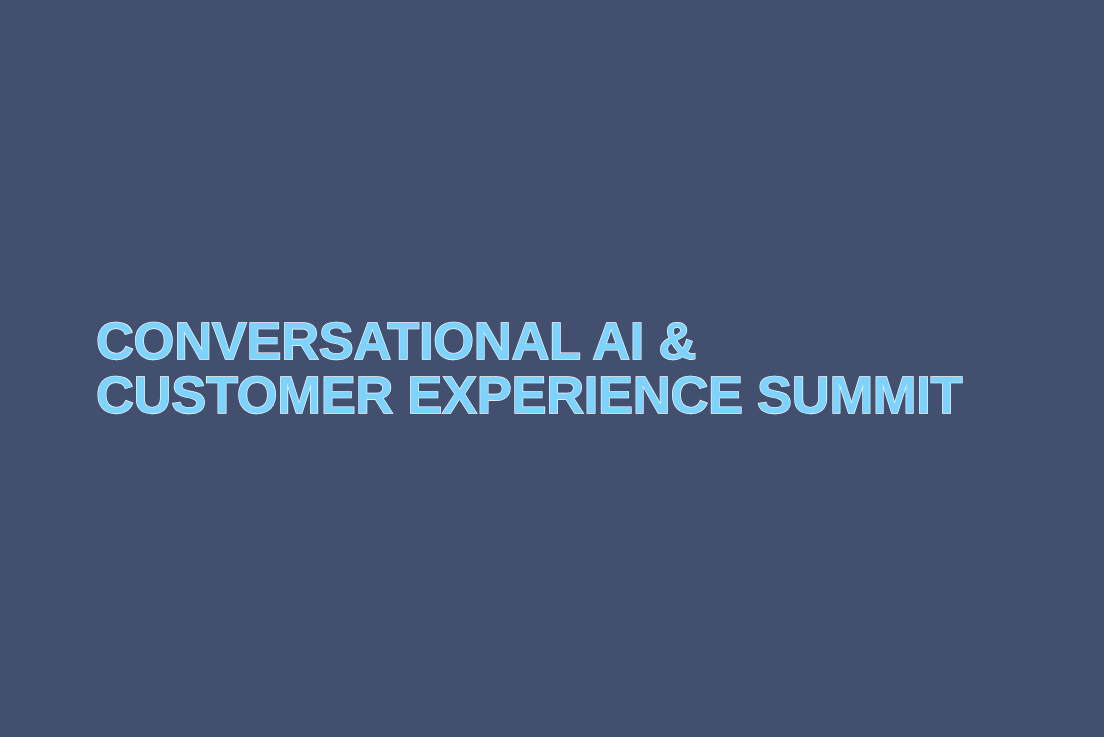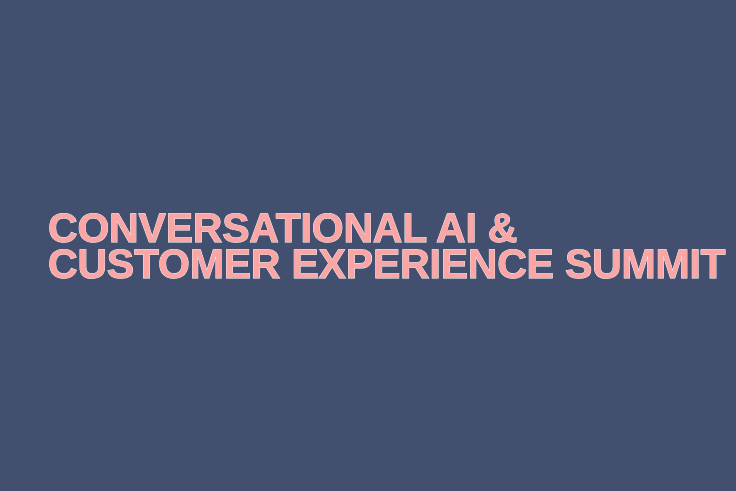--- a/index.html
+++ b/index.html
@@ -22,26 +22,26 @@
     height: 491px;
     background-color: #424f6e;
     display: flex;
     flex-direction: column;
     justify-content: center;
     align-items: flex-start;
     padding: 0 48px;
   }
 
   .headline {
-    margin: 0;
+    margin: 16px;
     padding: 0;
-    color: #fca5a5;
+    color: #7dd3fc;
     font-family: "Liberation Sans", "DejaVu Sans", sans-serif;
     font-weight: 700;
-    font-size: 41px;
+    font-size: 35px;
     line-height: 36px;
     letter-spacing: -0.2px;
     text-transform: uppercase;
     -webkit-font-smoothing: antialiased;
     text-rendering: geometricPrecision;
   }
 
   .headline-line {
     display: block;
     white-space: nowrap;

